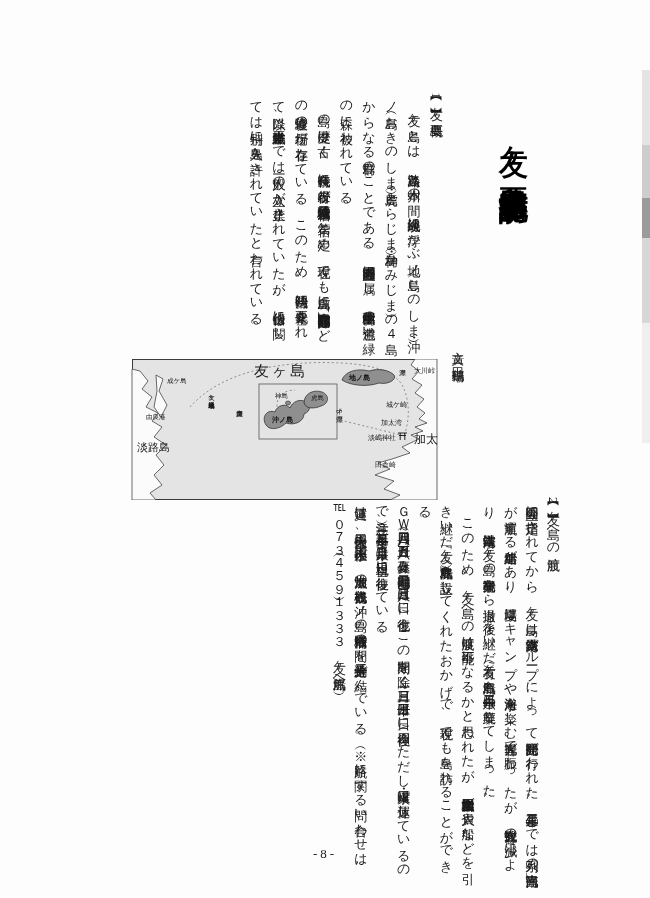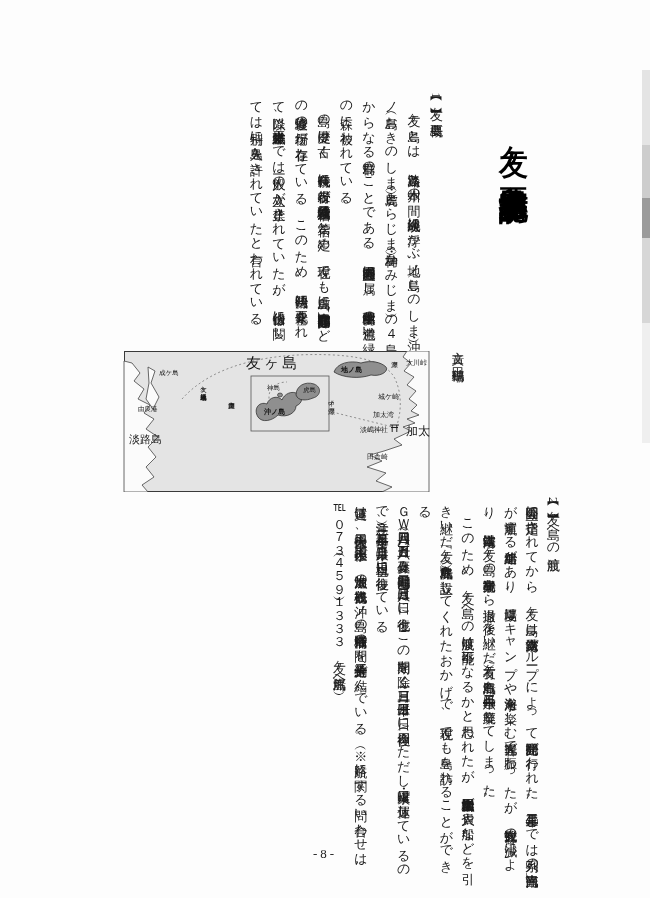--- a/index.html
+++ b/index.html
@@ -69,21 +69,21 @@
   .sec2 p { text-indent: 0; }
   .sec2 p:nth-of-type(2) { text-indent: 1em; }
 
   
   .map {
     position: absolute;
     left: 93px;
     top: 347px;
     width: 359px;
     height: 141px;
-    margin: 4px;
+    margin: 12px;
   }
   .map svg { display: block; width: 100%; height: 100%; }
   .map text {
     font-family: "Liberation Sans", "DejaVu Sans", sans-serif;
     fill: #161616;
   }
 
   
   .pageno {
     position: absolute;

